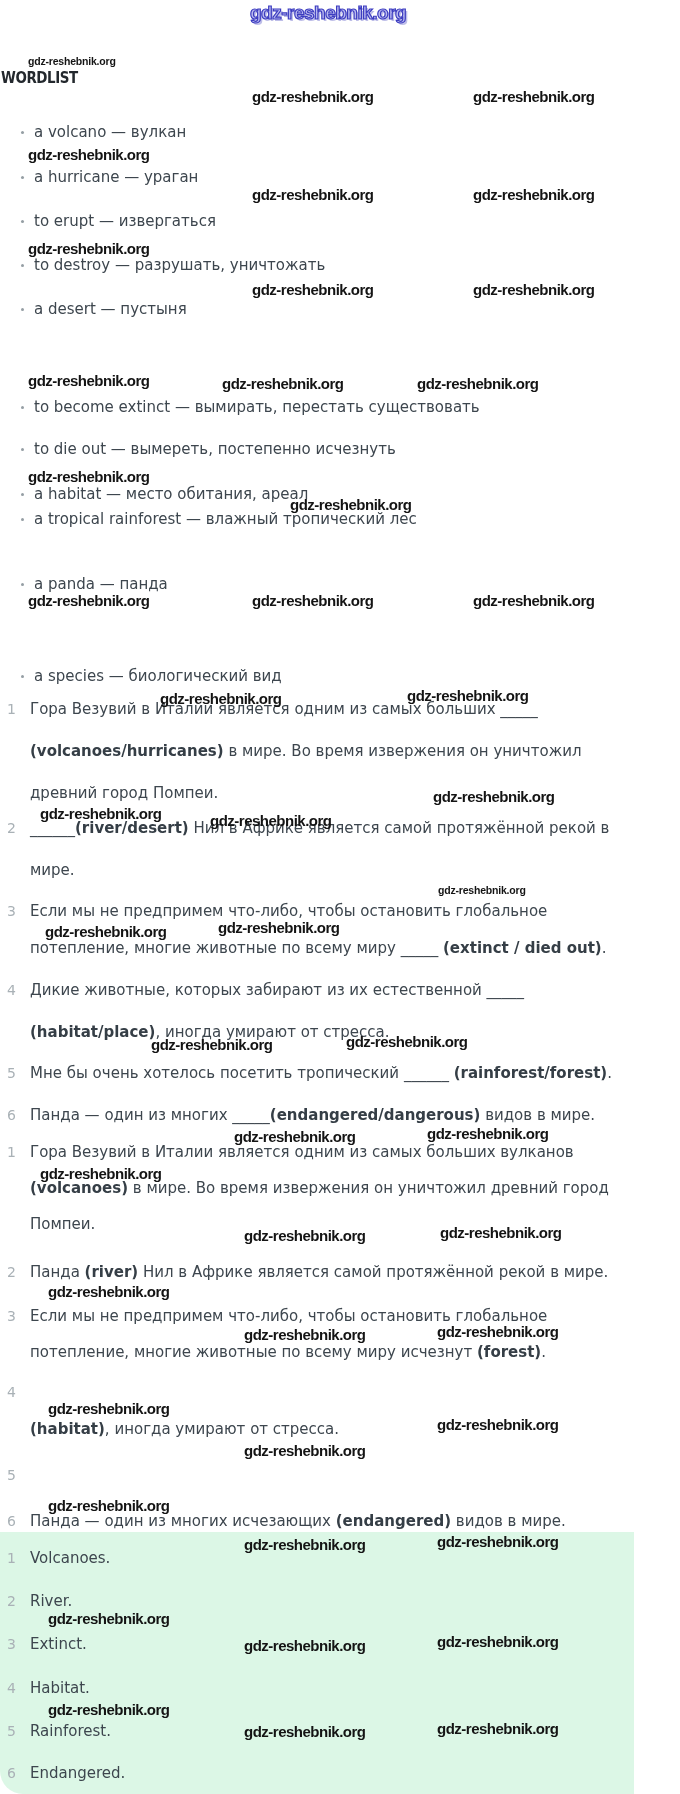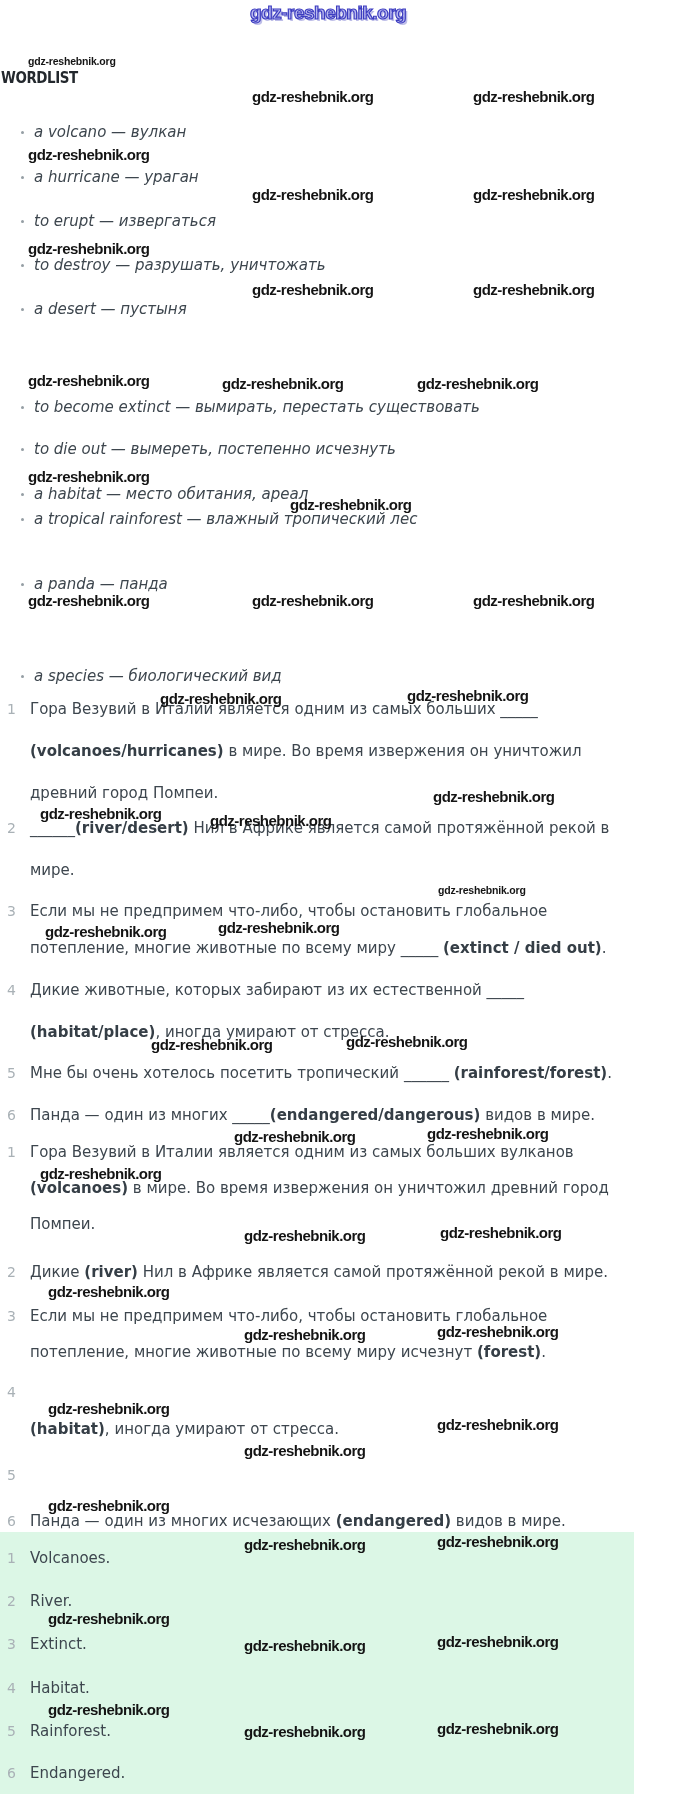--- a/index.html
+++ b/index.html
@@ -1,27 +1,27 @@
 <!DOCTYPE html>
 <html><head>
 <meta charset="utf-8">
 <style>
   html,body{margin:0;padding:0;background:#ffffff;}
   .page{
     position:relative;width:680px;height:1794px;background:#ffffff;
     font-family:"DejaVu Sans","Liberation Sans",sans-serif;
-    color:#3d464e;overflow:hidden;
+    color:#3d464e;overflow:hidden;border-radius:23px;
   }
   .answers-bg{position:absolute;left:0;top:1532px;width:634px;height:262px;background:#dcf7e6;}
   .line{position:absolute;left:30px;font-size:15px;line-height:17px;white-space:nowrap;}
   .line b{font-weight:700;color:#353e46;}
   .intro{left:2px;}
   .wl-title{position:absolute;left:1px;font-size:16px;font-weight:700;color:#23282d;
     letter-spacing:-0.5px;transform:scaleX(0.84);transform-origin:left;white-space:nowrap;}
-  .wl{position:absolute;left:34px;font-size:15px;line-height:17px;white-space:nowrap;font-style:italic;}
+  .wl{position:absolute;left:34px;font-size:15px;line-height:17px;white-space:nowrap;}
   .dot{position:absolute;left:-13px;top:7px;width:3px;height:3px;border-radius:50%;background:#959ea4;}
   .num{position:absolute;left:7px;font-size:14px;color:#a9b1b6;}
   .wm{position:absolute;font-family:"Liberation Sans",sans-serif;font-weight:700;
     font-size:15px;letter-spacing:-0.5px;color:#141414;white-space:nowrap;}
   .wm-sm{font-size:10.5px;letter-spacing:-0.2px;}
   .wm-top{position:absolute;left:250px;top:2px;font-family:"Liberation Sans",sans-serif;
     font-weight:700;font-size:19px;letter-spacing:-0.5px;white-space:nowrap;
     color:#b9b9ef;-webkit-text-stroke:1.2px #3c3cc0;text-shadow:2px 2px 0 rgba(70,70,190,0.35);}
 </style>
 </head>
@@ -70,21 +70,21 @@
 
   <div class="num" style="top:1107px">6</div>
   <div class="line" style="top:1107px"><span>Панда — один из многих _____</span><b>(endangered/dangerous)</b><span> видов в мире.</span></div>
 
   <div class="num" style="top:1144px">1</div>
   <div class="line" style="top:1144px"><span>Гора Везувий в Италии является одним из самых больших вулканов</span><b></b><span></span></div>
   <div class="line" style="top:1180px"><span></span><b>(volcanoes)</b><span> в мире. Во время извержения он уничтожил древний город</span></div>
   <div class="line" style="top:1216px"><span>Помпеи.</span><b></b><span></span></div>
 
   <div class="num" style="top:1264px">2</div>
-  <div class="line" style="top:1264px"><span>Дикие </span><b>(river)</b><span> Нил в Африке является самой протяжённой рекой в мире.</span></div>
+  <div class="line" style="top:1264px"><span>Панда </span><b>(river)</b><span> Нил в Африке является самой протяжённой рекой в мире.</span></div>
 
   <div class="num" style="top:1308px">3</div>
   <div class="line" style="top:1308px"><span>Если мы не предпримем что-либо, чтобы остановить глобальное</span><b></b><span></span></div>
   <div class="line" style="top:1344px"><span>потепление, многие животные по всему миру исчезнут </span><b>(forest)</b><span>.</span></div>
 
   <div class="num" style="top:1384px">4</div>
   <div class="line" style="top:1421px"><span></span><b>(habitat)</b><span>, иногда умирают от стресса.</span></div>
 
   <div class="num" style="top:1467px">5</div>
 

